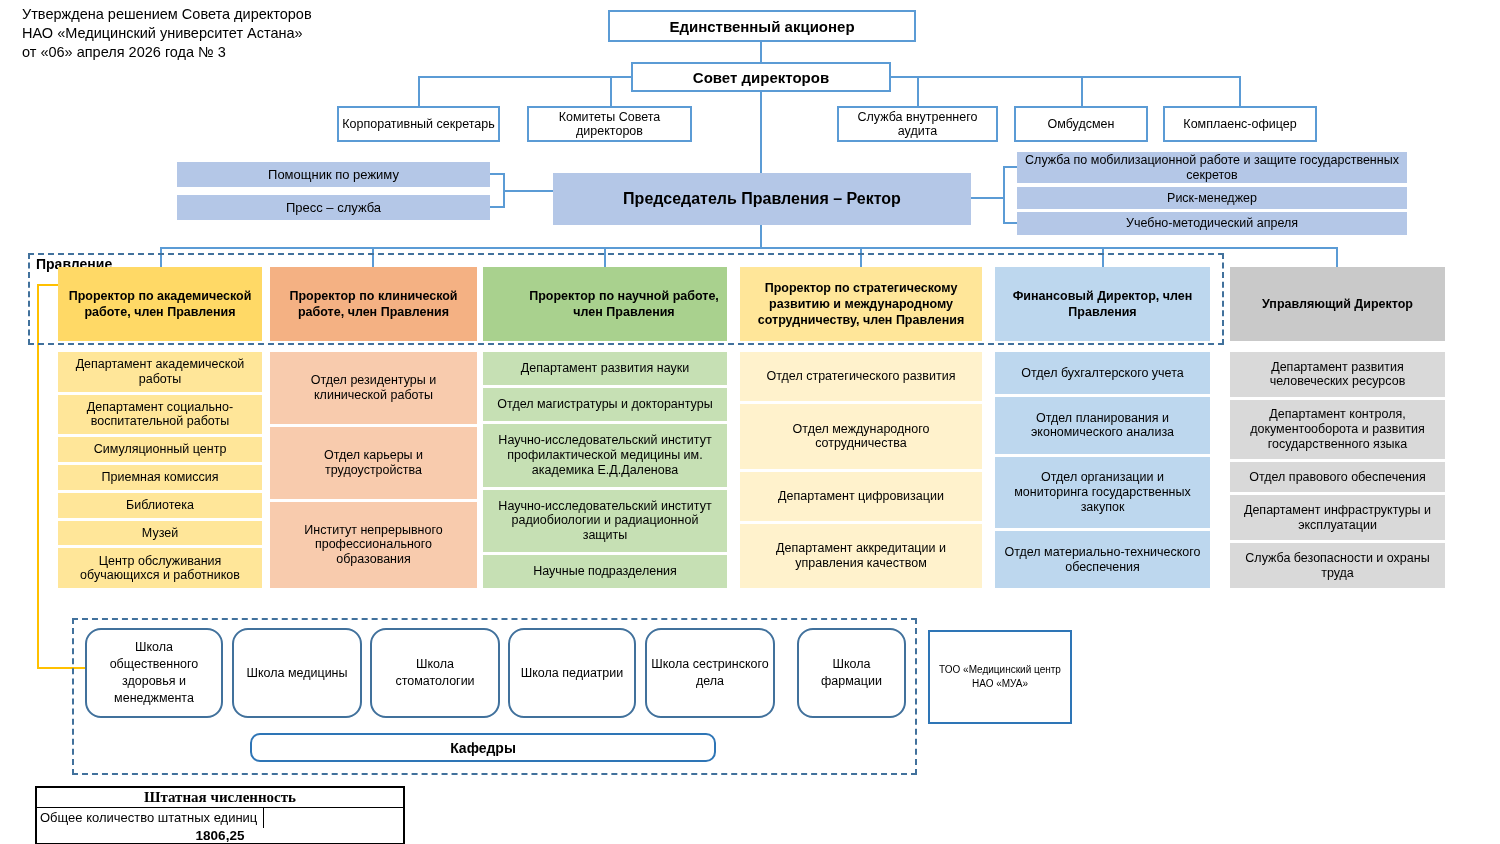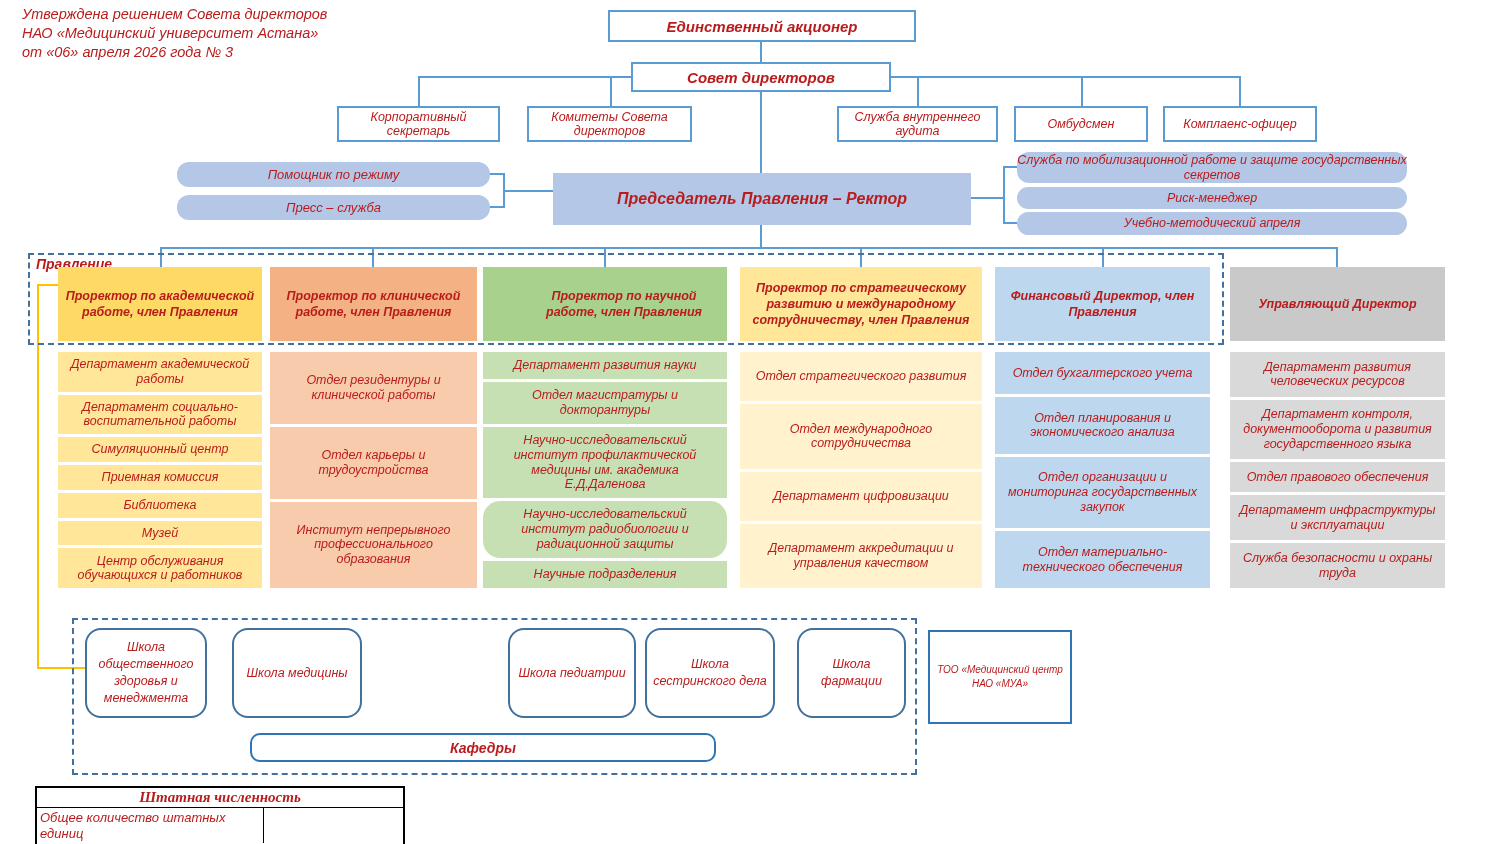--- a/index.html
+++ b/index.html
@@ -1,38 +1,38 @@
 <!DOCTYPE html>
 <html><head>
 <meta charset="utf-8">
 <style>
   html,body { margin:0; padding:0; background:#fff; }
   .canvas {
     position:relative; width:1500px; height:844px; background:#fff;
-    font-family:"Liberation Sans", sans-serif; color:#b91c1c; overflow:hidden;font-style:italic;
+    font-family:"Liberation Sans", sans-serif; color:#000000; overflow:hidden;
   }
   .abs { position:absolute; box-sizing:border-box; }
   .box { position:absolute; box-sizing:border-box; display:flex; align-items:center; justify-content:center; text-align:center; }
 
   
   .ln { position:absolute; background:#5B9BD5; }
   .gln { position:absolute; background:#FFC000; }
 
   
   .note { left:22px; top:5px; width:380px; font-size:14.5px; line-height:19px; white-space:pre-line; }
 
   
   .b-shareholder { left:608px; top:10px; width:308px; height:32px; border:2.5px solid #5B9BD5; background:#fff; font-weight:bold; font-size:15px; }
   .b-board { left:631px; top:62px; width:260px; height:30px; border:2.5px solid #5B9BD5; background:#fff; font-weight:bold; font-size:15px; }
   .b-body { top:106px; height:36px; border:2px solid #5B9BD5; background:#fff; font-size:12.5px; line-height:1.15; padding:2px; }
   .bb1 { left:337px; width:163px; } .bb2 { left:527px; width:165px; } .bb3 { left:837px; width:161px; }
   .bb4 { left:1014px; width:134px; } .bb5 { left:1163px; width:154px; }
 
   
-  .ribbon { background:#B4C7E7;border-radius:12px; }
+  .ribbon { background:#B4C7E7; }
   .rl { left:177px; width:313px; height:25px; font-size:13px; }
   .rl1 { top:162px; } .rl2 { top:195px; }
   .rr { left:1017px; width:390px; font-size:12.5px; line-height:1.15; }
   .rr1 { top:152px; height:31px; } .rr2 { top:187px; height:22px; } .rr3 { top:212px; height:23px; }
   .b-chairman { left:553px; top:173px; width:418px; height:52px; background:#B4C7E7; font-weight:bold; font-size:16px; }
 
   
   .mb-frame { left:28px; top:253px; width:1196px; height:92px; border:2.5px dashed #41719C; }
   .mb-label { left:36px; top:256px; font-weight:bold; font-size:14px; position:absolute; }
 
@@ -42,21 +42,21 @@
   .d4 { left:740px; width:242px; } .d5 { left:995px; width:215px; } .d6 { left:1230px; width:215px; }
   .div-head { height:74px; margin-bottom:11px; font-weight:bold; font-size:12.5px; line-height:1.3;
     display:flex; align-items:center; justify-content:center; text-align:center; padding:2px 6px; box-sizing:border-box; }
   .div-items { flex:1; display:flex; flex-direction:column; gap:3px; }
   .div-item { flex:1 1 auto; display:flex; align-items:center; justify-content:center; text-align:center;
     font-size:12.5px; line-height:1.18; padding:3px 8px; box-sizing:border-box; }
 
   
   .sch-frame { left:72px; top:618px; width:845px; height:157px; border:2.5px dashed #41719C; }
   .school { top:628px; height:90px; border:2.2px solid #41719C; border-radius:16px; background:#fff; font-size:12.5px; line-height:1.35; padding:4px; }
-  .s1 { left:85px;  width:122px; } .s2 { left:232px; width:130px; } .s3 { left:370px; width:130px; }
+  .s1 { left:85px;  width:138px; } .s2 { left:232px; width:130px; } .s3 { left:370px; width:130px; }
   .s4 { left:508px; width:128px; } .s5 { left:645px; width:130px; } .s6 { left:784px; width:109px;margin-left:13px; }
   .affiliate { left:928px; top:630px; width:144px; height:94px; border:2.5px solid #2E75B6; background:#fff; font-size:10px; line-height:1.4; padding:4px; }
   .chairs { left:250px; top:733px; width:466px; height:29px; border:2.5px solid #2E75B6; border-radius:10px; background:#fff; font-weight:bold; font-size:14px; }
 
   
   .tbl { left:35px; top:786px; width:370px; border:2px solid #000; background:#fff; }
   .tbl-title { border-bottom:1.5px solid #000; text-align:center; font-family:"Liberation Serif", serif; font-weight:bold; font-size:15px; padding:1px 0; }
   .tbl-row { display:flex; min-height:35px;flex-direction:column; }
   .tbl-cell-label { width:227px; border-right:1.5px solid #000; font-size:13px; line-height:1.2; padding:2px 3px; box-sizing:border-box; }
   .tbl-cell-value { flex:1; display:flex; align-items:center; justify-content:center; font-weight:bold; font-size:13.5px; }
@@ -141,21 +141,21 @@
       <div class="div-item" style="background: rgb(248, 203, 173);">Институт непрерывного профессионального образования</div>
     </div>
   </div>
 
   <div class="division d3">
     <div class="div-head" style="background: rgb(169, 209, 142); padding-left: 44px;">Проректор по научной работе, член Правления</div>
     <div class="div-items">
       <div class="div-item" style="background: rgb(198, 224, 180);">Департамент развития науки</div>
       <div class="div-item" style="background: rgb(198, 224, 180);">Отдел магистратуры и докторантуры</div>
       <div class="div-item" style="background: rgb(198, 224, 180);">Научно-исследовательский институт профилактической медицины им. академика Е.Д.Даленова</div>
-      <div class="div-item" style="background: rgb(198, 224, 180); border-radius: 17px;">Научно-исследовательский институт радиобиологии и радиационной защиты</div>
+      <div class="div-item" style="background: rgb(198, 224, 180);">Научно-исследовательский институт радиобиологии и радиационной защиты</div>
       <div class="div-item" style="background: rgb(198, 224, 180);">Научные подразделения</div>
     </div>
   </div>
 
   <div class="division d4">
     <div class="div-head" style="background: rgb(255, 230, 153);">Проректор по стратегическому развитию и международному сотрудничеству, член Правления</div>
     <div class="div-items">
       <div class="div-item" style="background: rgb(255, 242, 204);">Отдел стратегического развития</div>
       <div class="div-item" style="background: rgb(255, 242, 204);">Отдел международного сотрудничества</div>
       <div class="div-item" style="background: rgb(255, 242, 204);">Департамент цифровизации</div>
@@ -180,20 +180,21 @@
       <div class="div-item" style="background: rgb(217, 217, 217);">Департамент контроля, документооборота и развития государственного языка</div>
       <div class="div-item" style="background: rgb(217, 217, 217);">Отдел правового обеспечения</div>
       <div class="div-item" style="background: rgb(217, 217, 217);">Департамент инфраструктуры и эксплуатации</div>
       <div class="div-item" style="background: rgb(217, 217, 217);">Служба безопасности и охраны труда</div>
     </div>
   </div>
 
   <div class="abs sch-frame"></div>
   <div class="box school s1">Школа общественного здоровья и менеджмента</div>
   <div class="box school s2">Школа медицины</div>
+  <div class="box school s3">Школа стоматологии</div>
   <div class="box school s4">Школа педиатрии</div>
   <div class="box school s5">Школа сестринского дела</div>
   <div class="box school s6">Школа фармации</div>
   <div class="box affiliate">ТОО «Медицинский центр НАО «МУА»</div>
   <div class="box chairs">Кафедры</div>
 
   <div class="abs tbl">
     <div class="tbl-title">Штатная численность</div>
     <div class="tbl-row">
       <div class="tbl-cell-label">Общее количество штатных единиц</div>

